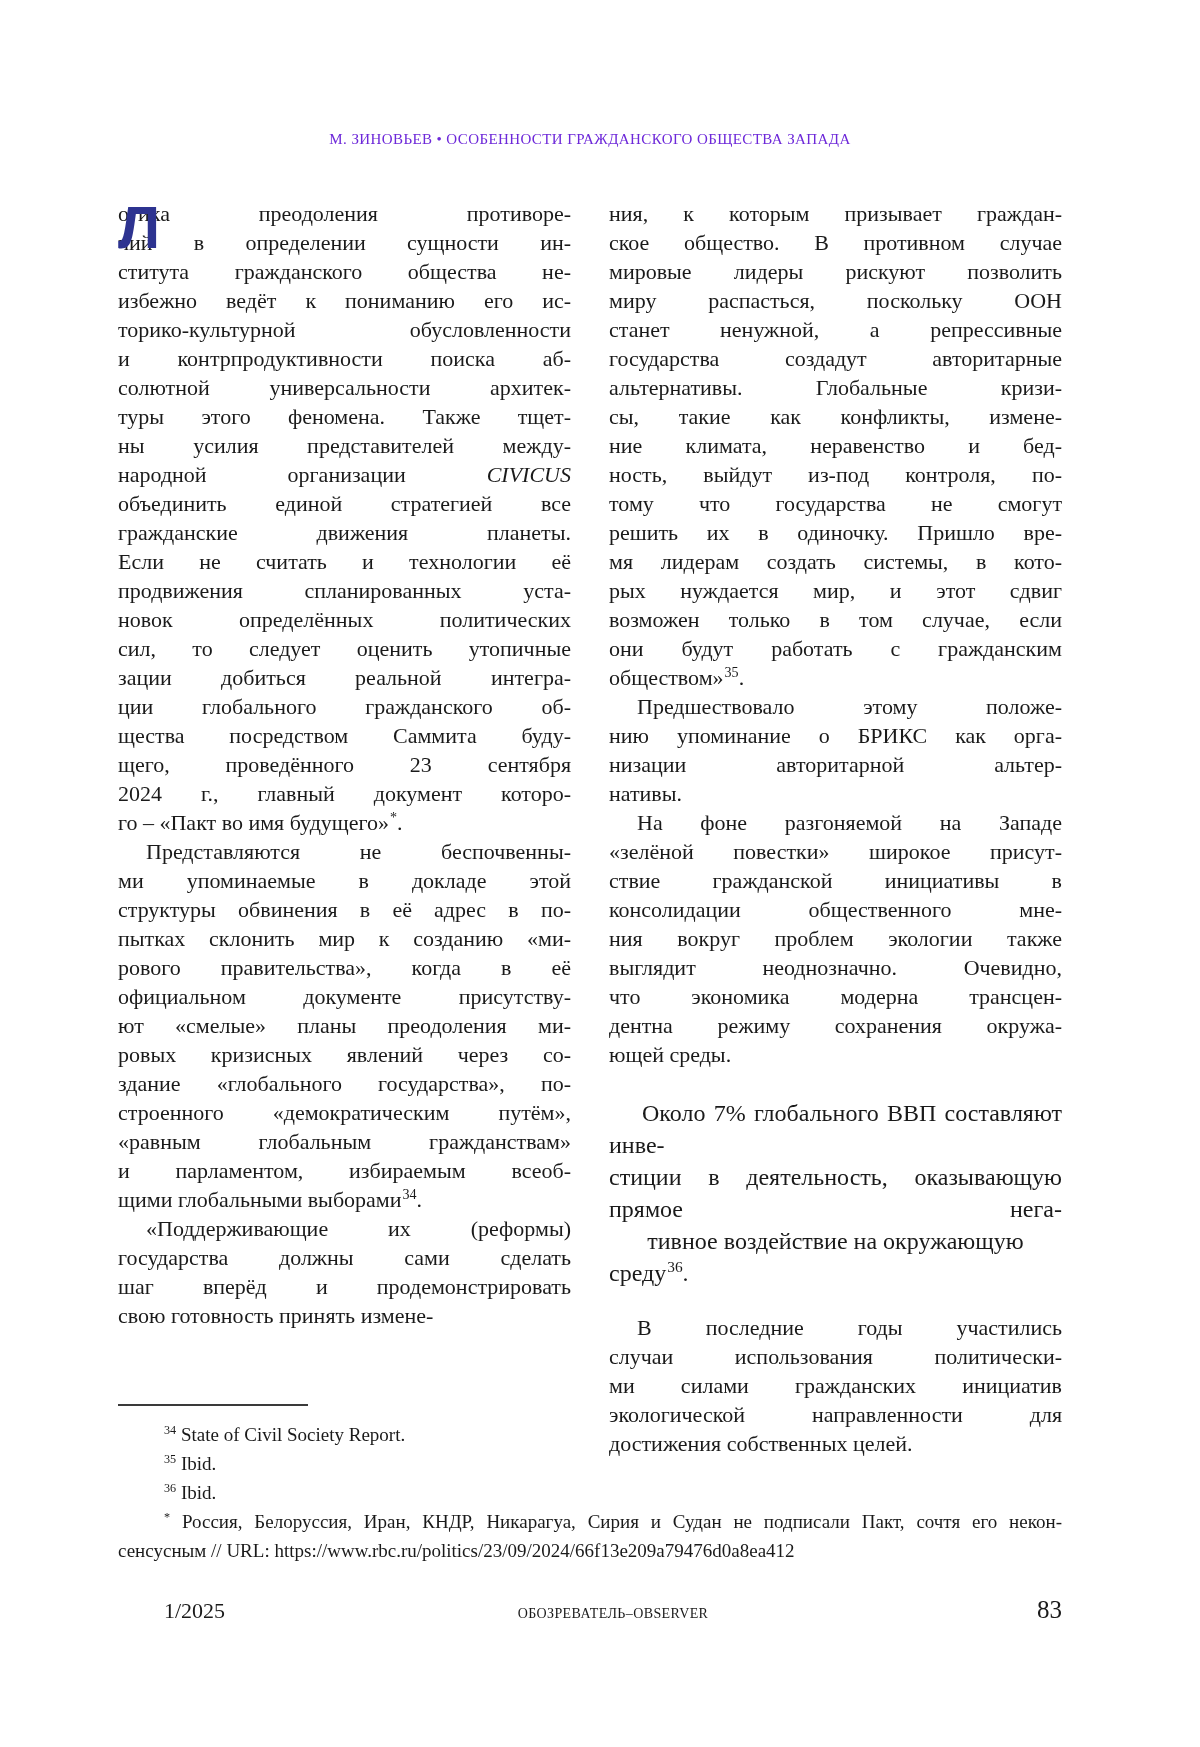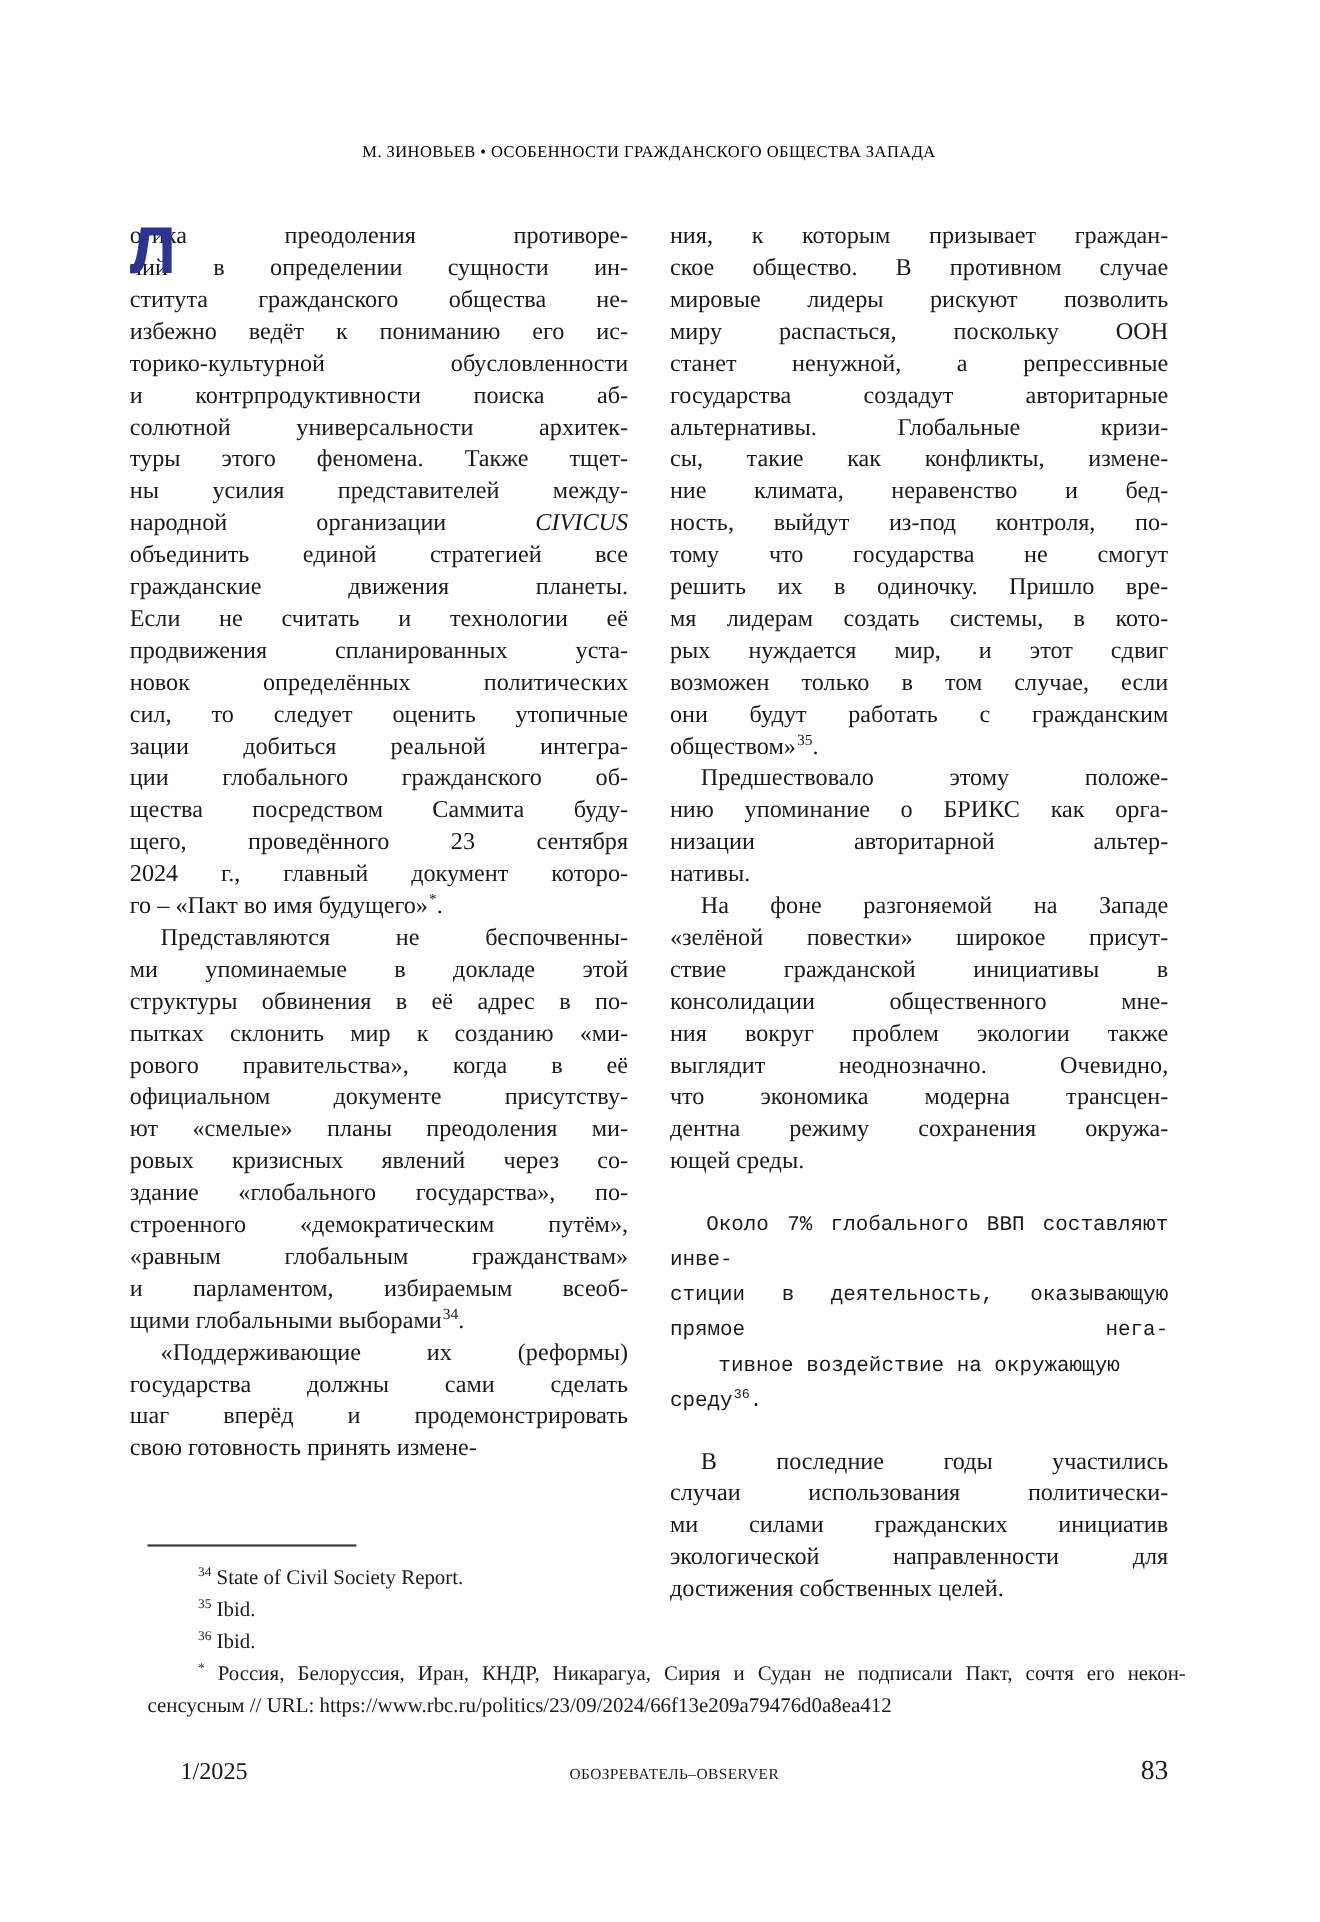--- a/index.html
+++ b/index.html
@@ -11,21 +11,21 @@
     color: #1a1a1a;
     font-family: "Liberation Serif", serif;
     overflow: hidden;
   }
   .running-head {
     position: absolute;
     top: 131px; left: 118px; width: 944px;
     text-align: center;
     font-size: 15px;
     letter-spacing: 0.4px;
-    color: #000000;
+    color: #6d28d9;
     white-space: nowrap;
   }
   .columns {
     position: absolute;
     top: 199px; left: 118px; width: 944px;
     display: flex;
     gap: 38px;
   }
   .col { width: 453px; }
   .para { position: relative; }
@@ -43,29 +43,29 @@
     position: absolute;
     left: 0; top: 2px;
     font-family: "Liberation Sans", sans-serif;
     font-weight: bold;
     font-size: 60px;
     line-height: 54px;
     color: #2d3390;
   }
   .para.quote { margin: 28px 0 24px 0; }
   .para.quote .tline {
-    font-family: Liberation Mono, monospace;
-    font-size: 19px;
+    font-family: Liberation Serif, serif;
+    font-size: 24px;
     line-height: 32px;
   }
   .para.quote .tline.indent { text-indent: 33px; }
   sup { font-size: 64%; line-height: 0; margin-left: 1px; }
   .footnotes {
     position: absolute;
-    top: 1404px; left: 134px; width: 944px;
+    top: 1404px; left: 118px; width: 944px;
   }
   .fn-rule {
     width: 190px; height: 2px;
     background: #3a3a3a;
     margin-bottom: 14px;
   }
   .footnotes .tline { font-size: 19px; line-height: 29px; }
   .footnotes .tline.indent { text-indent: 45px; }
   .page-footer {
     position: absolute;

